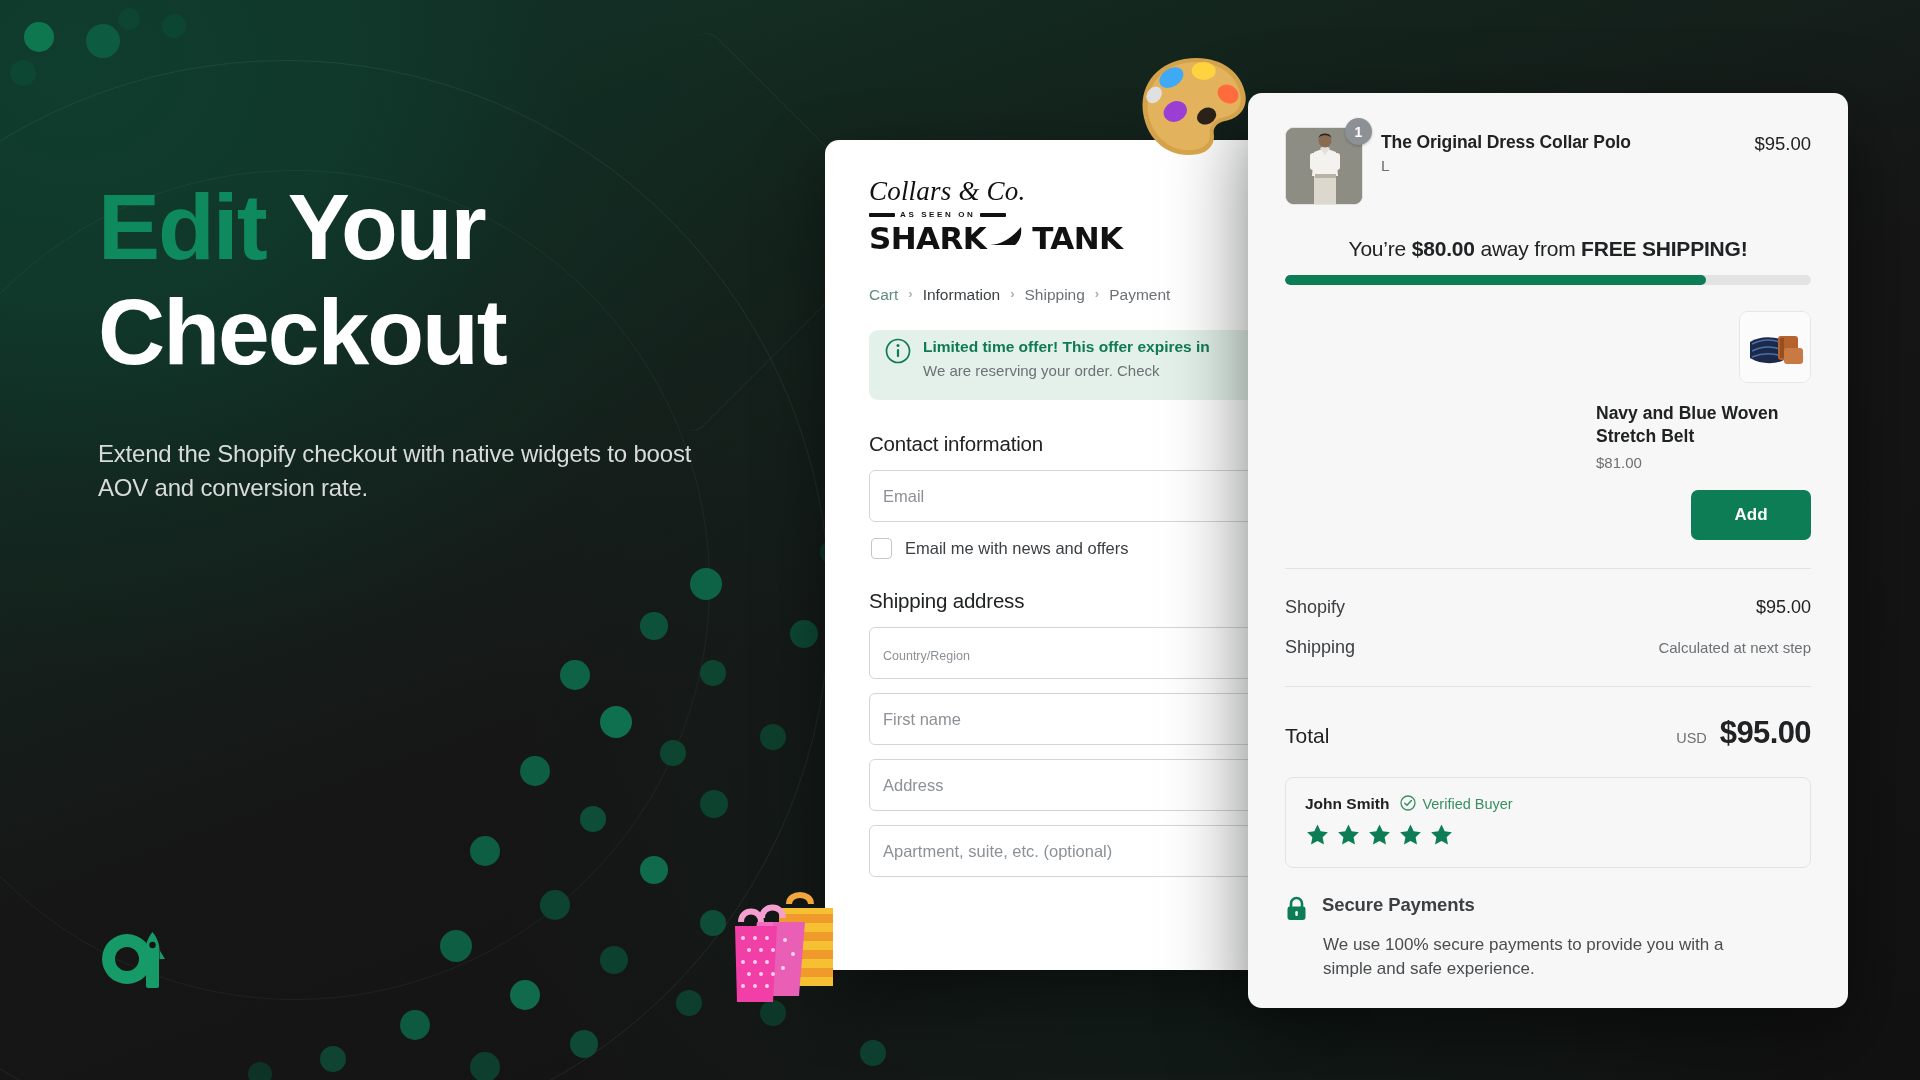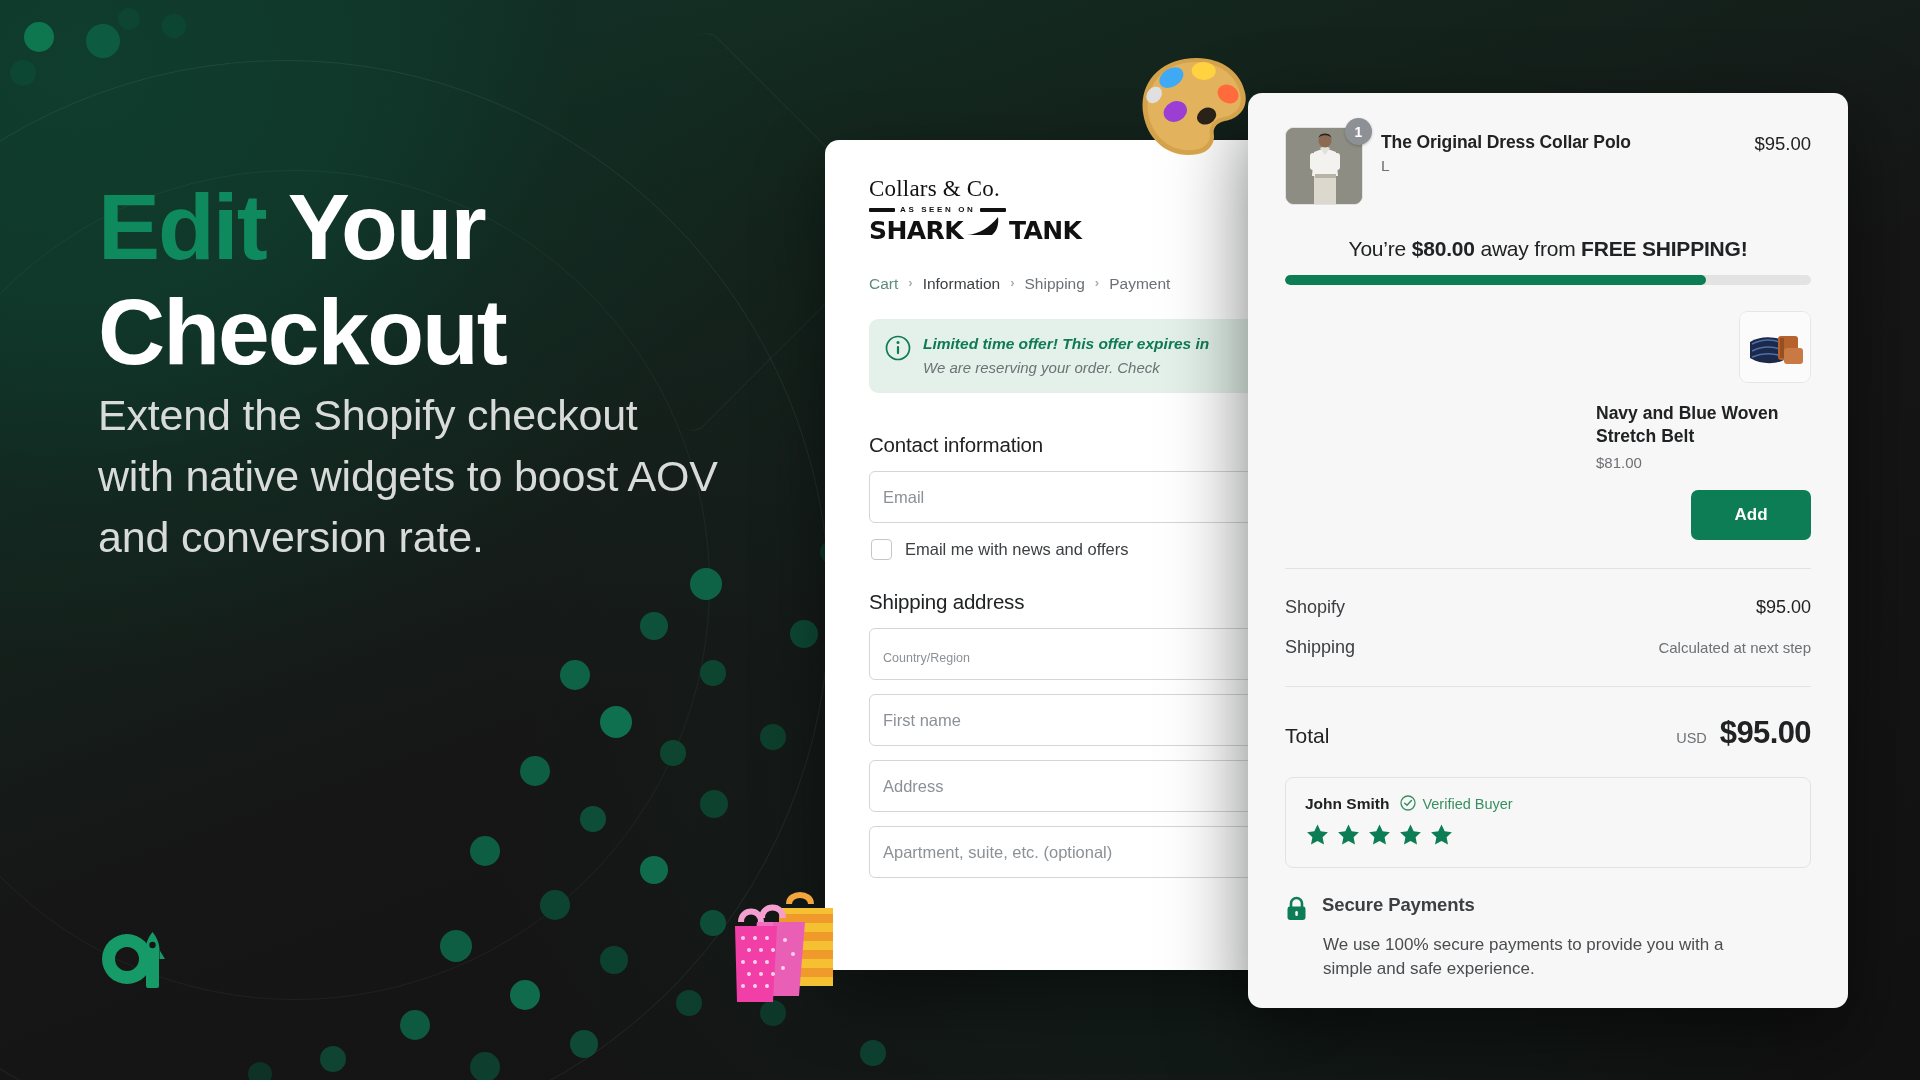--- a/index.html
+++ b/index.html
@@ -52,21 +52,22 @@
   }
   .hero h1 {
     font-size: 93px;
     line-height: 1.13;
     font-weight: 700;
     letter-spacing: -2px;
     color: #ffffff;
   }
   .hero h1 .accent { color: #0f8a5f; }
   .hero p {
-    font-size: 43px;
+    margin-top: 52px;
+    font-size: 24px;
     line-height: 1.42;
     color: #d8dbd9;
     font-weight: 400;
     letter-spacing: -0.2px;
   }
 
   
   .brand-logo {
     position: absolute;
     left: 96px; bottom: 84px;
@@ -88,57 +89,57 @@
     content: "";
     position: absolute;
     right: 0; top: 0; bottom: 0; width: 70px;
     background: linear-gradient(to right, rgba(255,255,255,0) 0%, rgba(236,246,242,0.95) 100%);
     pointer-events: none;
   }
 
   .store-logo { margin-bottom: 30px; }
   .store-logo .cc-name {
     font-family: "Liberation Serif", serif;
-    font-size: 23px;
+    font-size: 27px;
     color: #111;
     letter-spacing: 0.2px;
+    font-style: italic;
   }
   .store-logo .asseen {
     display: flex; align-items: center; gap: 5px;
     margin-top: 3px; margin-bottom: 1px;
   }
   .store-logo .asseen .bar { height: 4px; width: 26px; background: #111; border-radius: 1px; }
   .store-logo .asseen .txt {
     font-size: 8px; font-weight: 700; letter-spacing: 2.6px; color: #111;
   }
   .store-logo .shark {
-    display: flex; align-items: flex-end;
-    font-size: 25px; font-weight: 800; letter-spacing: -0.6px;
+    display: flex; align-items: flex-start;
+    font-size: 31px; font-weight: 800; letter-spacing: -0.6px;
     color: #111; font-family: "DejaVu Sans", sans-serif;
   }
   .shark-fin { margin: 0 2px; }
 
   .breadcrumb {
     display: flex; align-items: flex-start; gap: 10px;
     font-size: 15.5px; margin-bottom: 26px;
   }
   .breadcrumb .crumb { color: #6d7175; white-space: nowrap; }
   .breadcrumb .crumb.active { color: #5e8c7c; }
   .breadcrumb .crumb.current { color: #3d4043; }
   .breadcrumb .sep { color: #a9adb1; font-size: 13px; font-weight: 700; }
 
   .offer-banner {
     background: #e3f1ea;
     border-radius: 9px;
-    padding: 15px 16px;
+    padding: 7px 16px;
     display: flex; gap: 12px;
     align-items: flex-start;
-    margin-bottom: 40px;
+    margin-bottom: 32px;
     min-height: 70px;
-    font-style: italic;
   }
   .offer-banner .info-ico { flex: 0 0 auto; margin-top: 1px; }
   .offer-title {
     font-size: 15.5px; font-weight: 700; color: #0f7a55;
     white-space: nowrap; line-height: 1.35;
   }
   .offer-sub {
     font-size: 15px; color: #6d7175; margin-top: 3px;
     white-space: nowrap; line-height: 1.35;
   }

